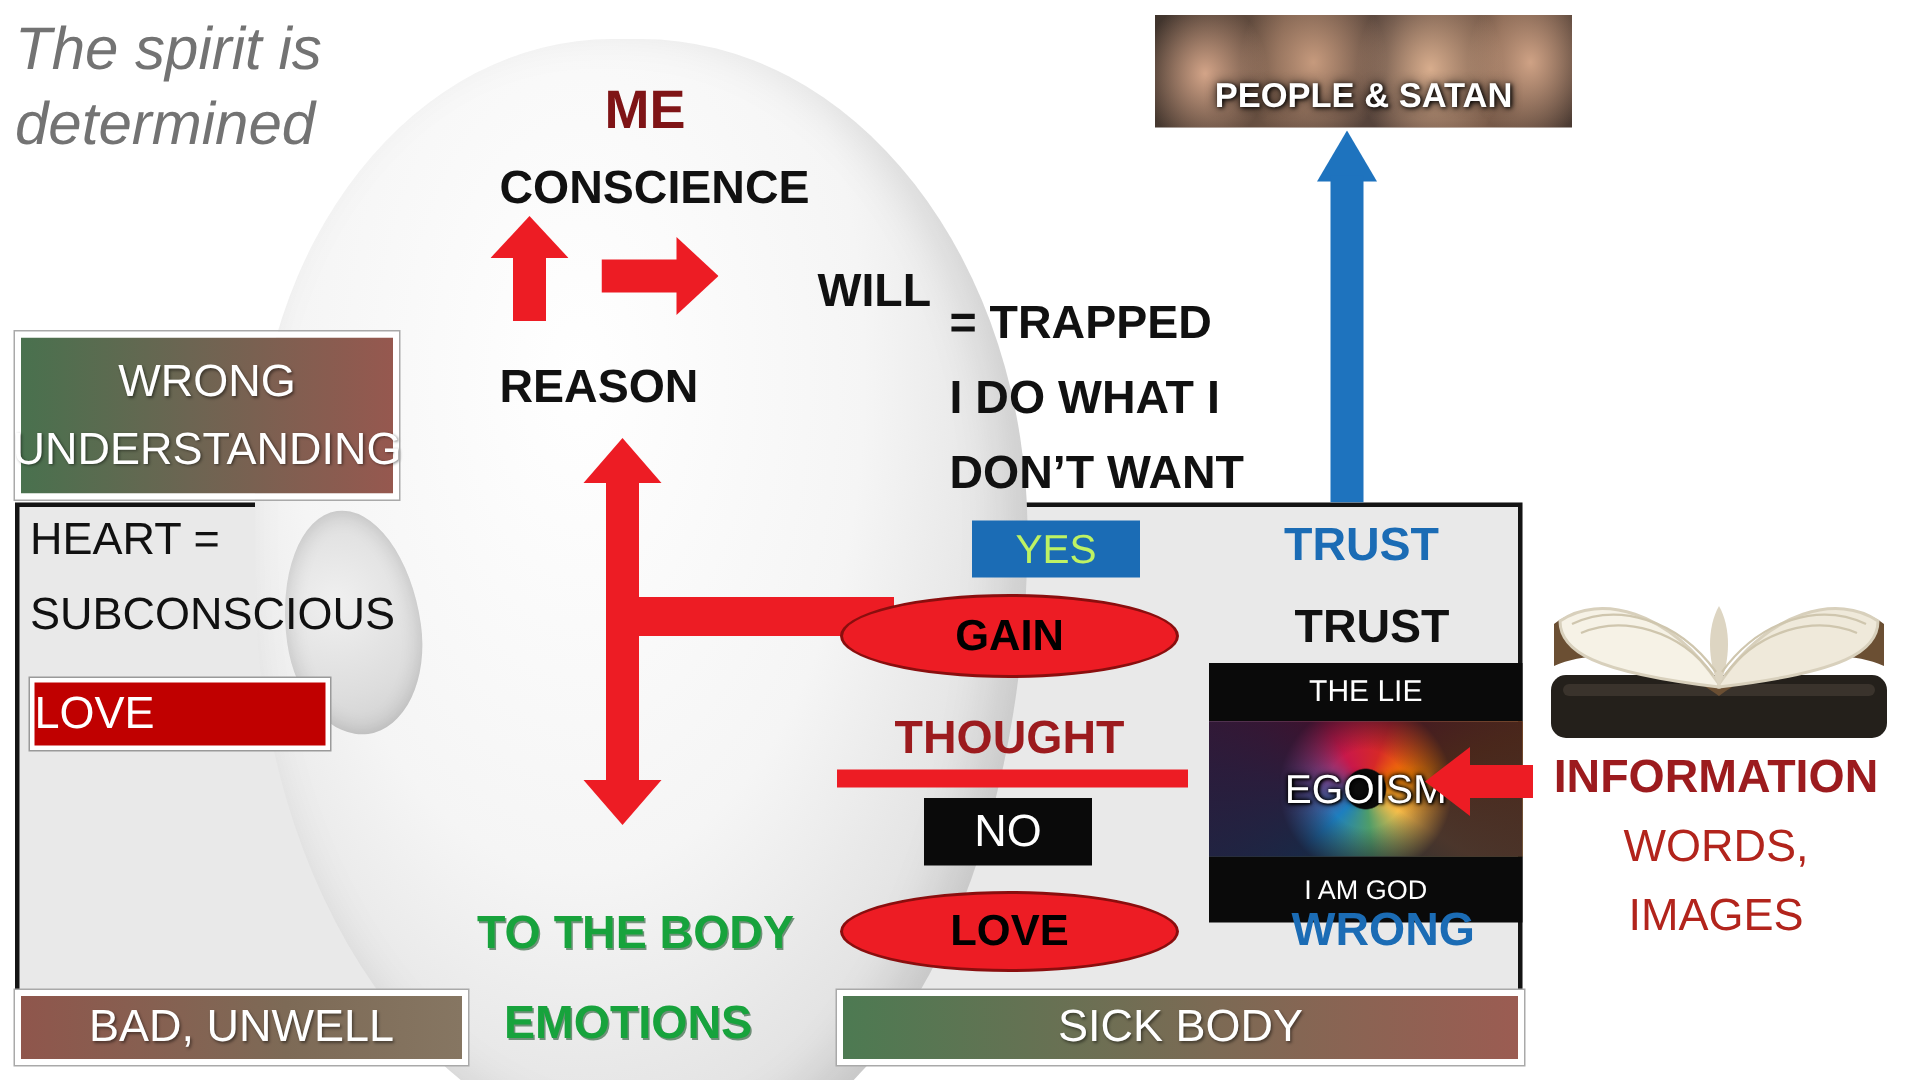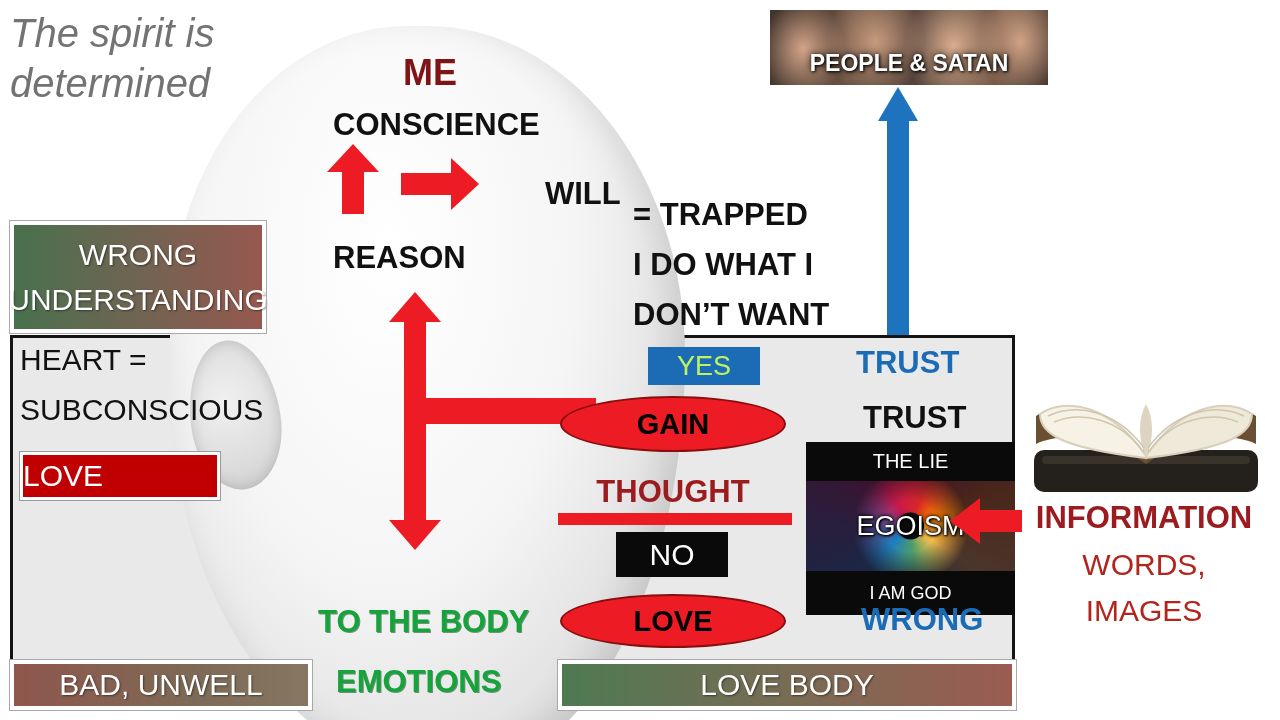--- a/index.html
+++ b/index.html
@@ -183,21 +183,21 @@
   <div class="abs ellipse" style="left:560px; top:594px; width:226px; height:54px; font-size:29px;">
     <span>LOVE</span>
   </div>
   <div class="lbl b blue-txt" style="left:861px; top:602px; font-size:31px;">WRONG</div>
   <div class="lbl b green-txt" style="left:336px; top:664px; font-size:31px;">EMOTIONS</div>
 
   <div class="abs gradbox grad-red-brown" style="left:10px; top:660px; width:302px; height:50px; font-size:30px;">
     <span>BAD, UNWELL</span>
   </div>
   <div class="abs gradbox grad-sick" style="left:558px; top:660px; width:458px; height:50px; font-size:30px;">
-    <span>LOVE BODY</span>
+    <span>SICK BODY</span>
   </div>
 
   <svg class="abs" style="left:1018px; top:352px;" width="256" height="146" viewBox="0 0 256 146">
     <rect x="16" y="98" width="224" height="42" rx="10" fill="#24201b"></rect>
     <rect x="24" y="104" width="208" height="8" rx="4" fill="#3a332c"></rect>
     <path d="M128 106 C 92 54 44 44 18 64 L 18 92 C 48 78 96 88 128 112 Z" fill="#6b4f33"></path>
     <path d="M128 106 C 164 54 212 44 238 64 L 238 92 C 208 78 160 88 128 112 Z" fill="#6b4f33"></path>
     <path d="M128 104 C 94 54 48 44 22 62 C 22 82 44 96 128 106 Z" fill="#f6f2e6" stroke="#d8d0bc" stroke-width="2"></path>
     <path d="M128 104 C 162 54 208 44 234 62 C 234 82 212 96 128 106 Z" fill="#efe9da" stroke="#d8d0bc" stroke-width="2"></path>
     <path d="M128 52 C 120 66 120 88 128 106 C 136 88 136 66 128 52 Z" fill="#ddd5c2"></path>

